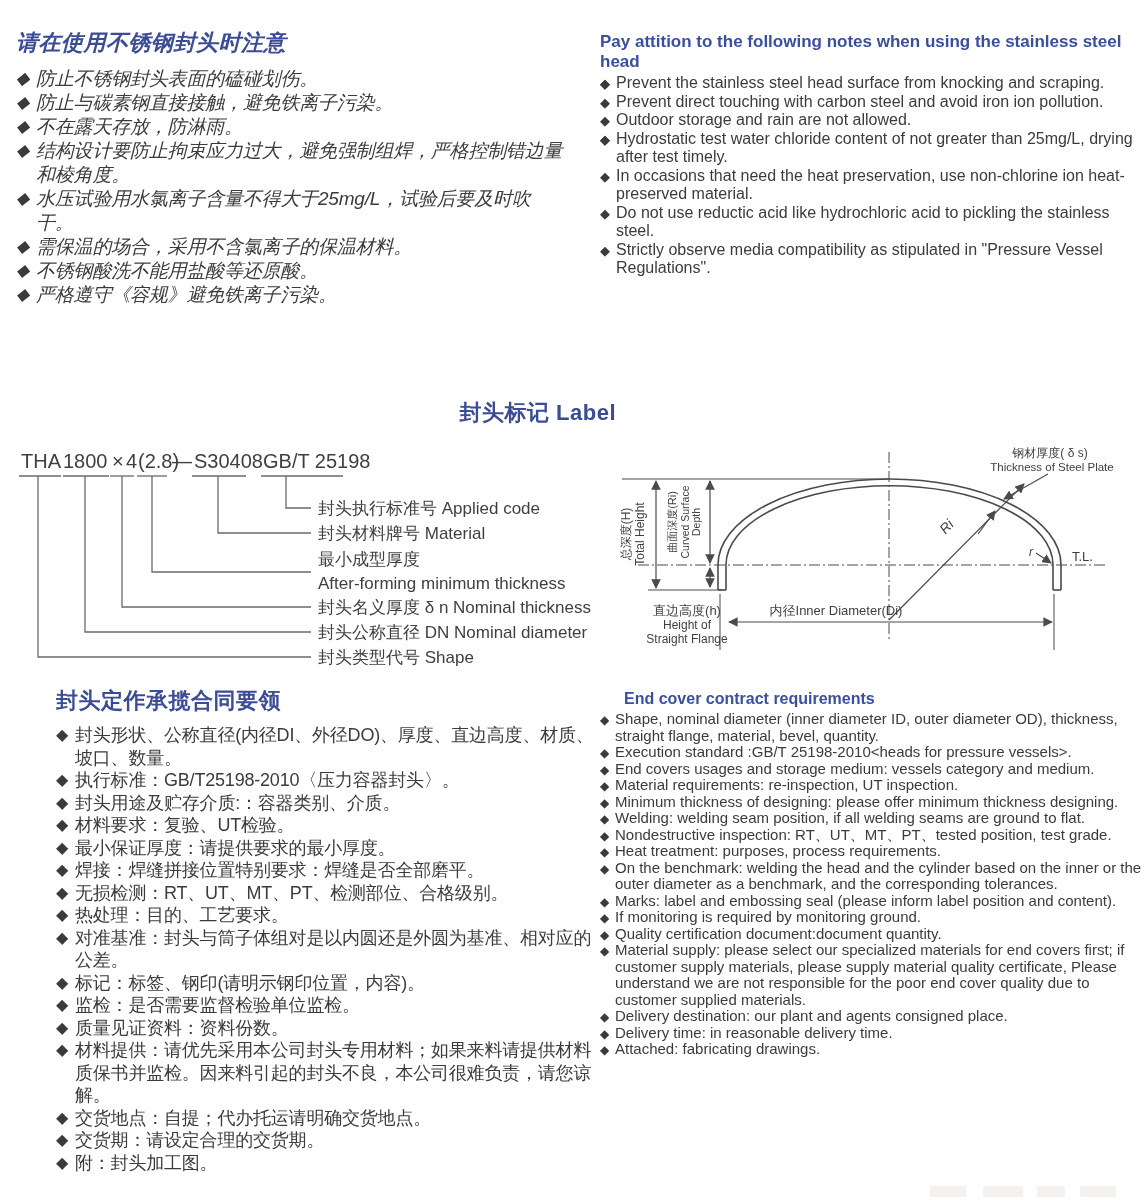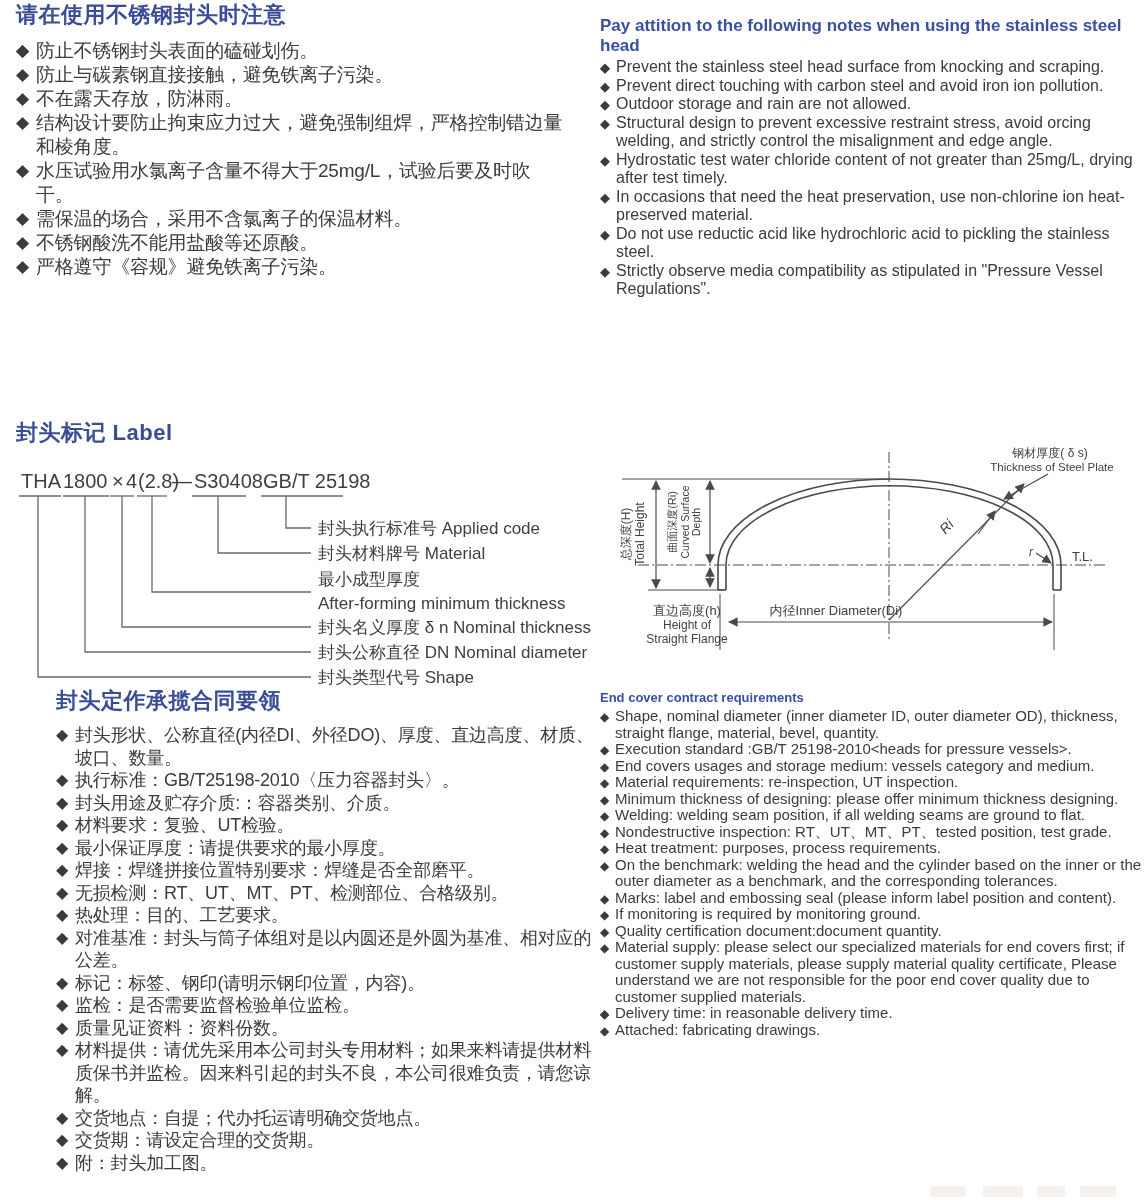--- a/index.html
+++ b/index.html
@@ -16,40 +16,40 @@
   .sec-title-cn {
     font-size:22px; font-weight:bold; color:#3a4c96; letter-spacing:0.5px;
   }
   .sec-title-en {
     font-weight:bold; color:#3a4fa0;
   }
   ul { list-style:none; }
   li { position:relative; }
   .blt { position:absolute; left:0; top:0; }
   
-  #notes-cn { left:16px; top:0; width:552px; }
+  #notes-cn { left:16px; top:28px; width:552px;font-style:italic; }
   #notes-cn ul { margin-top:9px; font-size:19px; line-height:24px; letter-spacing:-0.2px; }
   #notes-cn li { padding-left:20px; }
   #notes-cn .blt { font-size:17px; }
   
-  #notes-en { left:600px; top:16px; width:538px; }
+  #notes-en { left:600px; top:32px; width:538px; }
   #notes-en .sec-title-en { font-size:17px; }
   #notes-en ul { margin-top:2px; font-size:16px; line-height:18.5px; }
   #notes-en li { padding-left:16px; }
   #notes-en .blt { font-size:13px; top:1px; }
   
-  #label-section { left:16px; top:418px; width:600px; }
+  #label-section { left:16px; top:398px; width:600px;text-align:right; }
   
   #contract-cn { left:16px; top:686px; width:552px;margin-left:40px; }
   #contract-cn ul { margin-top:8px; font-size:18px; line-height:22.5px; letter-spacing:-0.2px; }
   #contract-cn li { padding-left:19px; }
   #contract-cn .blt { font-size:16px; }
   
   #contract-en { left:600px; top:690px; width:544px; }
-  #contract-en .sec-title-en { font-size:13px; }
+  #contract-en .sec-title-en { font-size:16px;margin-left:24px; }
   #contract-en ul { margin-top:3px; font-size:15px; line-height:16.5px; }
   #contract-en li { padding-left:15px; }
   #contract-en .blt { font-size:12px; top:1px; }
   svg text { font-family:"Liberation Sans", sans-serif; fill:#3f3f3f; }
   .wm { position:absolute; height:11px; background:#f4f1ee; border-radius:2px; }
 </style>
 </head>
 <body>
 
 <section class="abs" id="notes-cn">
@@ -67,21 +67,21 @@
   </ul>
 </section>
 
 <section class="abs" id="notes-en">
   <h2 class="sec-title-en">Pay attition to the following notes when using the stainless steel head</h2>
   <ul>
     <li><span class="blt">◆</span></li>
     <li><span class="blt">◆</span><span>Prevent the stainless steel head surface from knocking and scraping.</span></li>
     <li><span class="blt">◆</span><span>Prevent direct touching with carbon steel and avoid iron ion pollution.</span></li>
     <li><span class="blt">◆</span><span>Outdoor storage and rain are not allowed.</span></li>
-    <li><span class="blt">◆</span><span>Structural design to prevent excessive restraint stress, avoid orcing welding, and strictly control the misalignment and edge angle.</span></li>
+    <li><span class="blt">◆</span></li>
     <li><span class="blt">◆</span><span>Hydrostatic test water chloride content of not greater than 25mg/L, drying after test timely.</span></li>
     <li><span class="blt">◆</span><span>In occasions that need the heat preservation, use non-chlorine ion heat-preserved material.</span></li>
     <li><span class="blt">◆</span><span>Do not use reductic acid like hydrochloric acid to pickling the stainless steel.</span></li>
     <li><span class="blt">◆</span><span>Strictly observe media compatibility as stipulated in "Pressure Vessel Regulations".</span></li>
   </ul>
 </section>
 
 <section class="abs" id="label-section">
   <h2 class="sec-title-cn">封头标记 Label</h2>
   <svg class="abs" style="left:0;top:40px;" width="600" height="235" viewBox="0 0 600 235">
@@ -210,21 +210,21 @@
     <li><span class="blt">◆</span><span>Material requirements: re-inspection, UT inspection.</span></li>
     <li><span class="blt">◆</span><span>Minimum thickness of designing: please offer minimum thickness designing.</span></li>
     <li><span class="blt">◆</span><span>Welding: welding seam position, if all welding seams are ground to flat.</span></li>
     <li><span class="blt">◆</span><span>Nondestructive inspection: RT、UT、MT、PT、tested position, test grade.</span></li>
     <li><span class="blt">◆</span><span>Heat treatment: purposes, process requirements.</span></li>
     <li><span class="blt">◆</span><span>On the benchmark: welding the head and the cylinder based on the inner or the outer diameter as a benchmark, and the corresponding tolerances.</span></li>
     <li><span class="blt">◆</span><span>Marks: label and embossing seal (please inform label position and content).</span></li>
     <li><span class="blt">◆</span><span>If monitoring is required by monitoring ground.</span></li>
     <li><span class="blt">◆</span><span>Quality certification document:document quantity.</span></li>
     <li><span class="blt">◆</span><span>Material supply: please select our specialized materials for end covers first; if customer supply materials, please supply material quality certificate, Please understand we are not responsible for the poor end cover quality due to customer supplied materials.</span></li>
-    <li><span class="blt">◆</span></li>
+    <li><span class="blt">◆</span><span>Delivery destination: our plant and agents consigned place.</span></li>
     <li><span class="blt">◆</span><span>Delivery time: in reasonable delivery time.</span></li>
     <li><span class="blt">◆</span><span>Attached: fabricating drawings.</span></li>
   </ul>
 </section>
 
 <div class="wm" style="left:930px; top:1186px; width:36px;"></div>
 <div class="wm" style="left:983px; top:1186px; width:40px;"></div>
 <div class="wm" style="left:1037px; top:1186px; width:28px;"></div>
 <div class="wm" style="left:1080px; top:1186px; width:36px;"></div>
 

